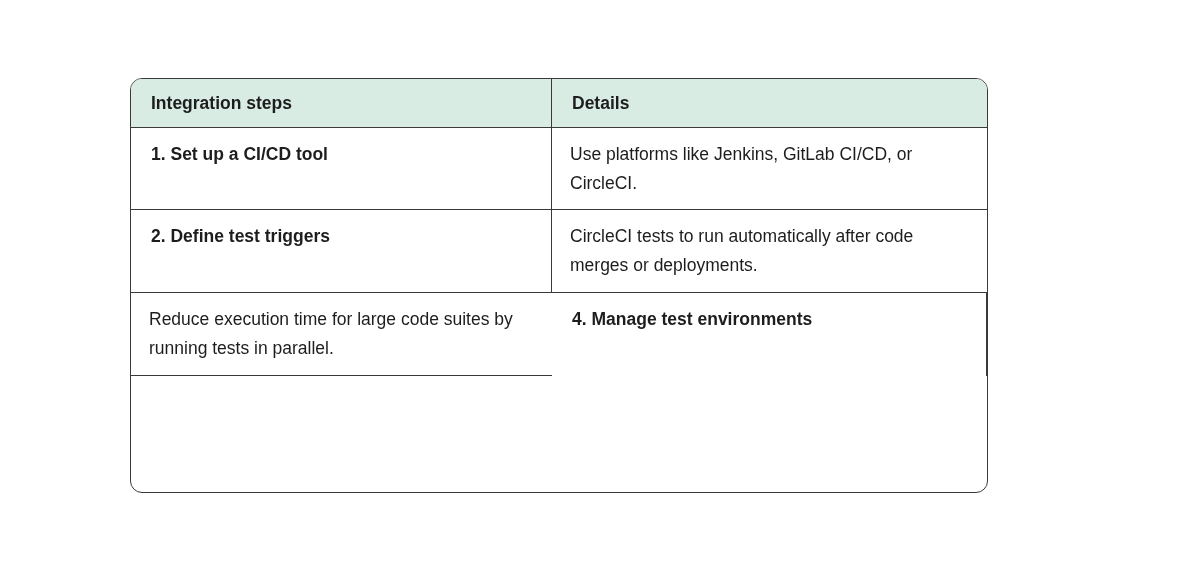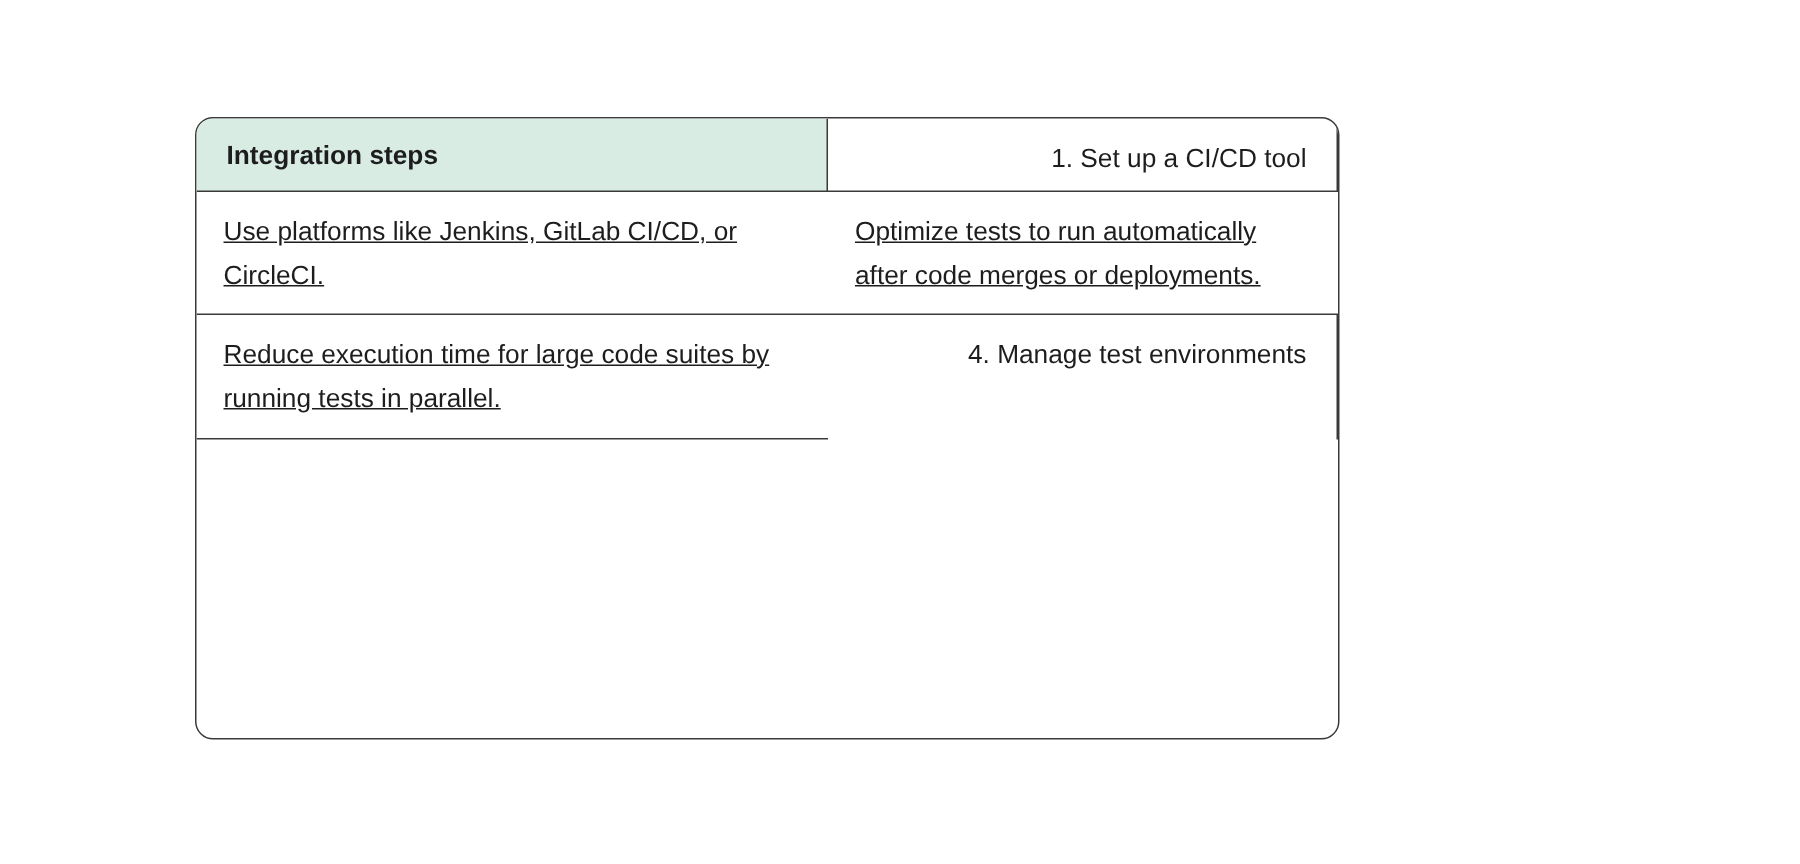--- a/index.html
+++ b/index.html
@@ -12,21 +12,21 @@
     position: relative;
     background: #ffffff;
     font-family: "Liberation Sans", "DejaVu Sans", sans-serif;
     color: #1d1d1f;
     -webkit-font-smoothing: antialiased;
   }
   .table-wrap {
     position: absolute;
     left: 130px;
     top: 78px;
-    width: 763px;
+    width: 858px;
     height: 415px;
     border: 1px solid #3a3a3a;
     border-radius: 12px;
     overflow: hidden;
     background: #ffffff;
     box-sizing: border-box;
   }
   .grid {
     display: grid;
     grid-template-columns: 421px 1fr;
@@ -44,44 +44,44 @@
     border-right: 1px solid #3a3a3a;
   }
   .cell.header {
     background: #d9ece3;
     font-weight: 700;
     display: flex;
     align-items: center;
     padding: 0 20px;
   }
   .cell.body-left {
-    font-weight: 400;
+    font-weight: 700;
     padding: 12px 20px 0 20px;
-    text-align: right;
   }
   .cell.body-right {
     font-weight: 400;
     padding: 12px 22px 0 18px;
-    text-decoration: underline;
   }
   .cell.last-row {
     border-bottom: none;
   }
 </style>
 </head>
 <body>
 
 <div class="table-wrap">
   <div class="grid">
 
     <div class="cell header col-left">Integration steps</div>
+    <div class="cell header">Details</div>
 
     <div class="cell body-left col-left">1. Set up a CI/CD tool</div>
     <div class="cell body-right">Use platforms like Jenkins, GitLab CI/CD, or CircleCI.</div>
 
-    <div class="cell body-right">Optimize tests to run automatically after code merges or deployments.</div>
+    <div class="cell body-left col-left">2. Define test triggers</div>
+    <div class="cell body-right">CircleCI tests to run automatically after code merges or deployments.</div>
 
     <div class="cell body-right">Reduce execution time for large code suites by running tests in parallel.</div>
 
     <div class="cell body-left col-left last-row">4. Manage test environments</div>
 
   </div>
 </div>
 
 </body></html>

